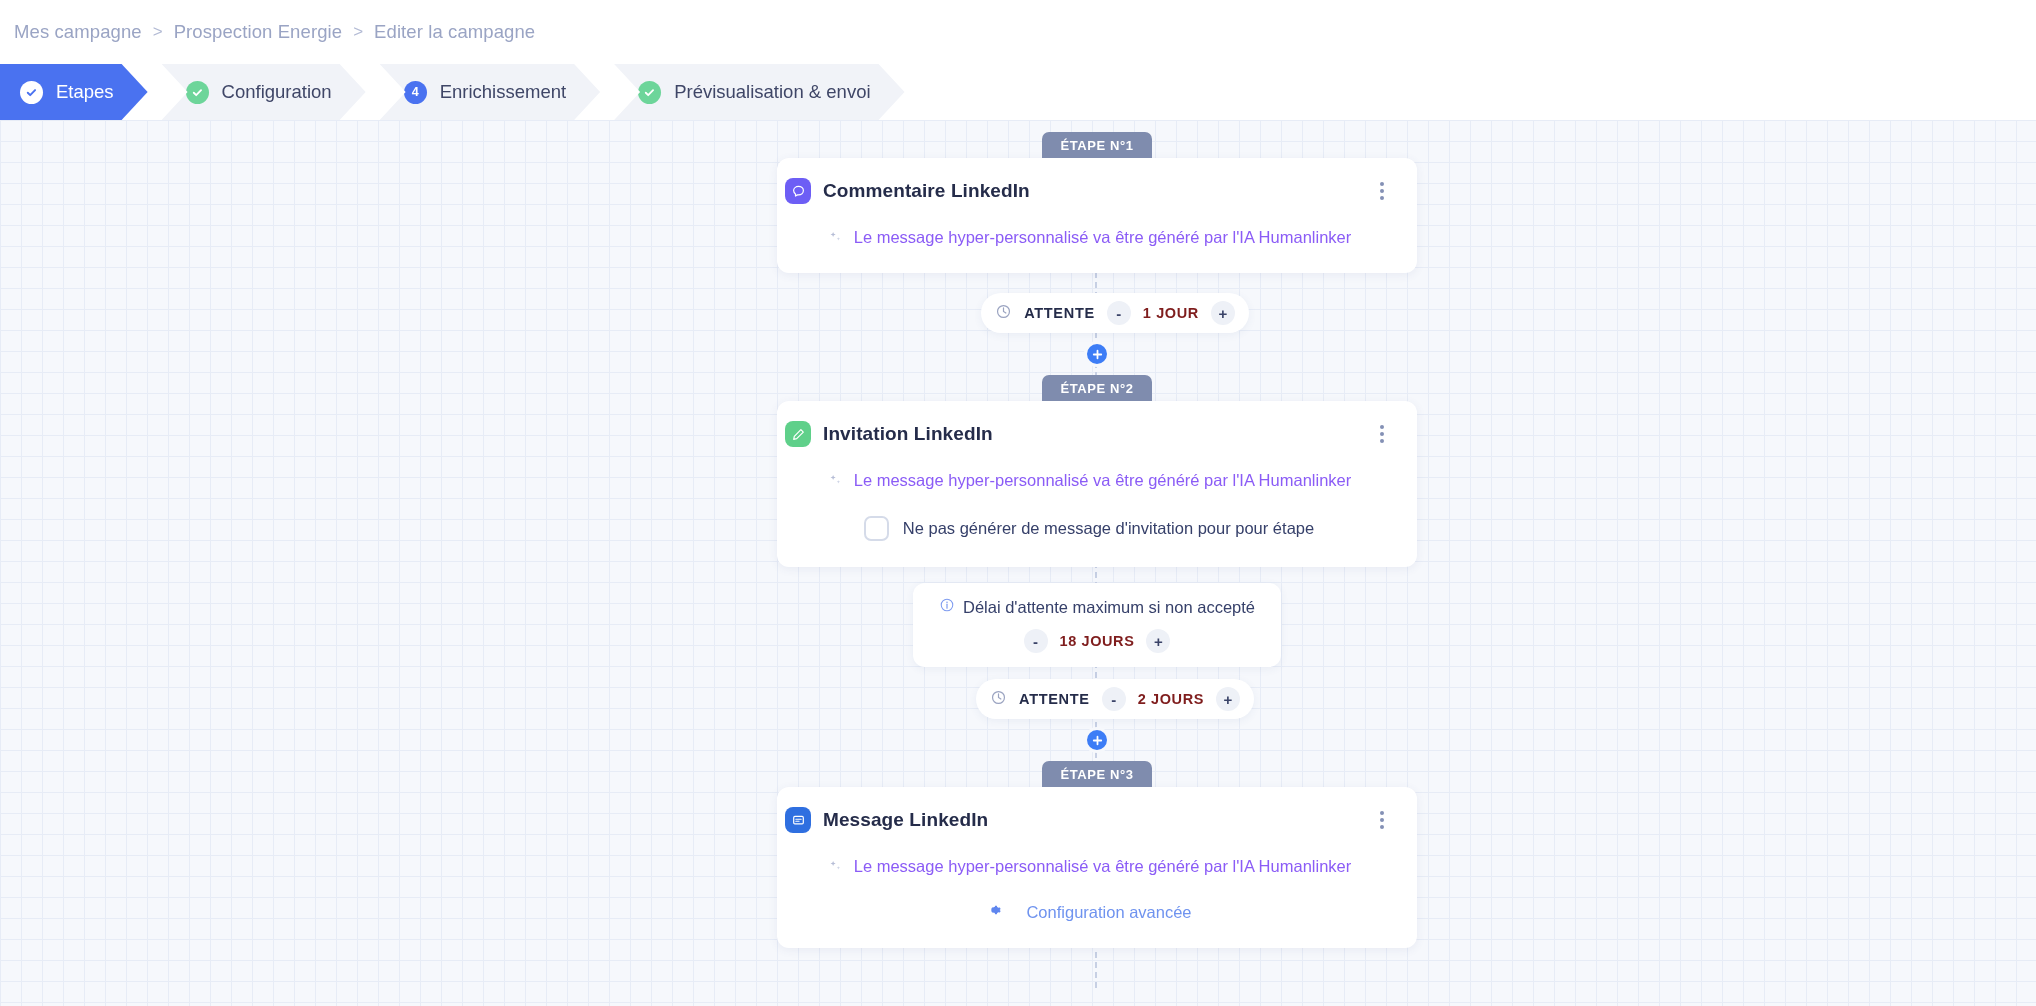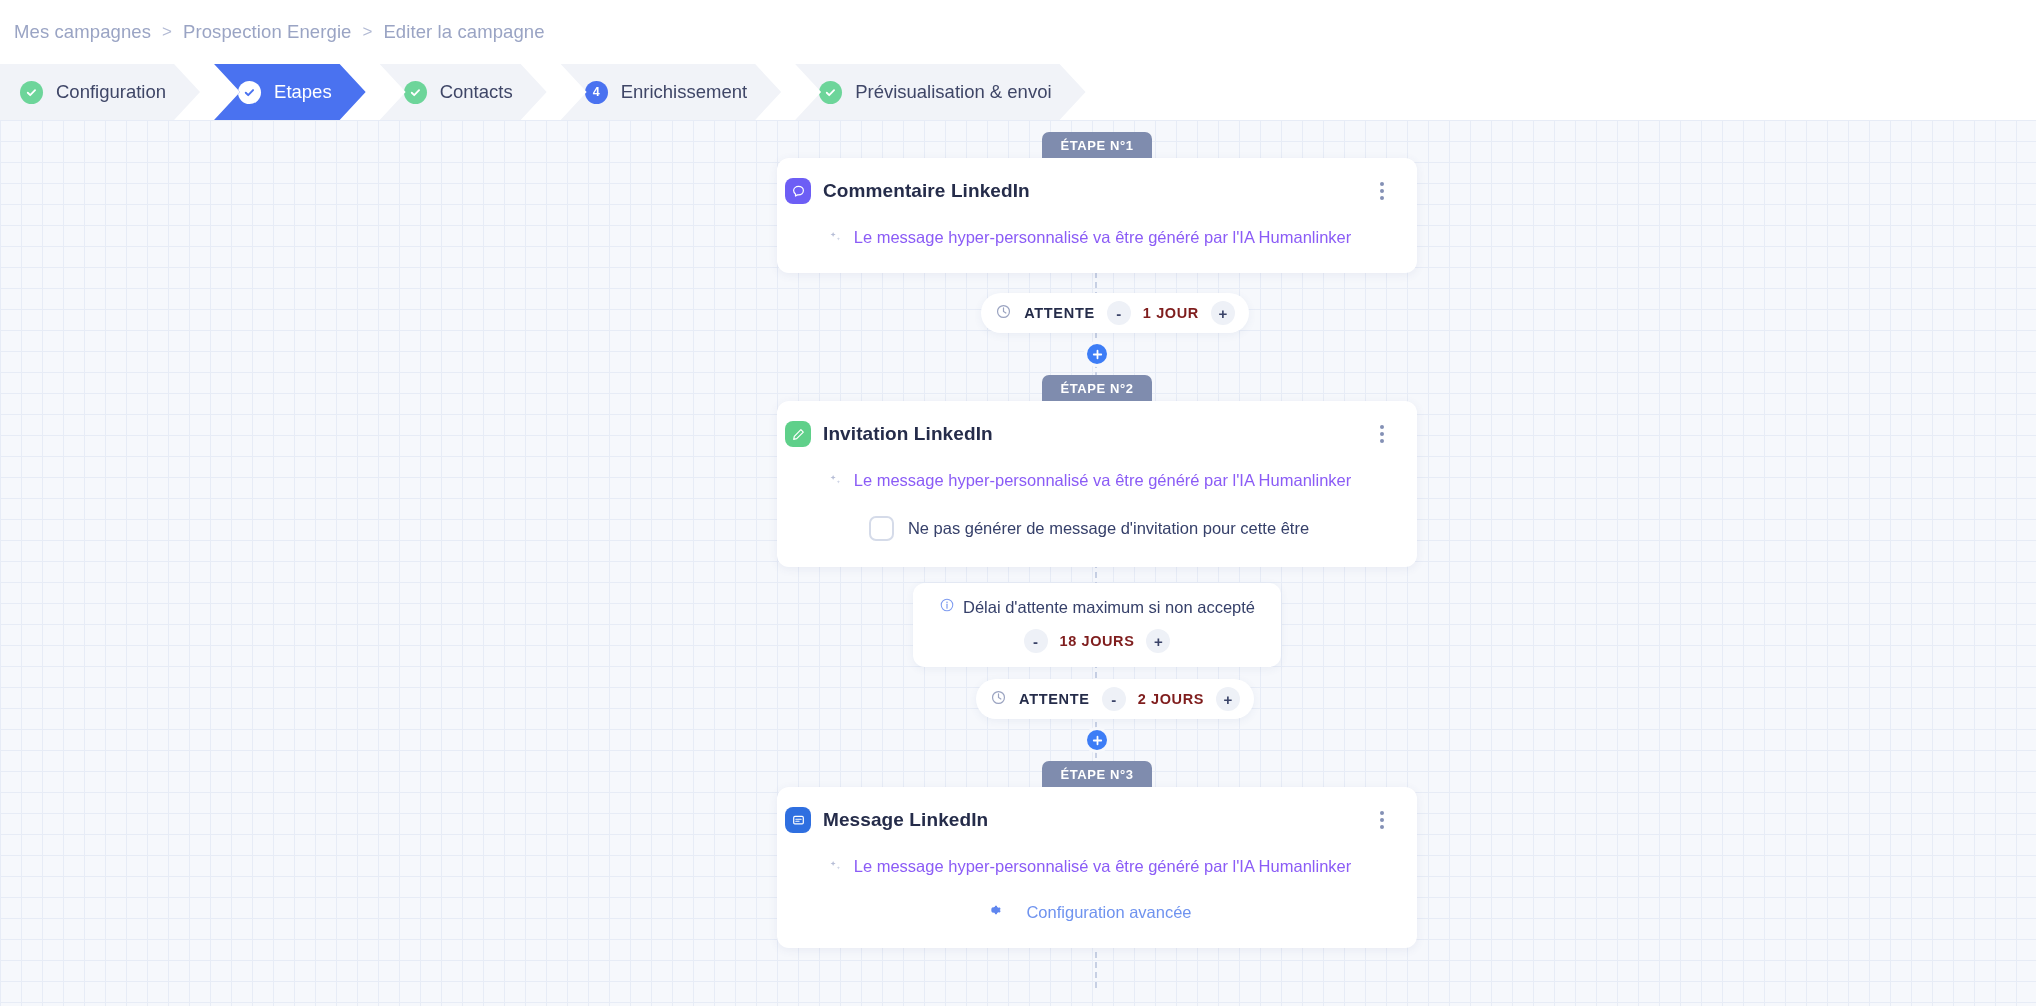--- a/index.html
+++ b/index.html
@@ -296,55 +296,47 @@
 
   .vgap-8  { height: 8px; }
   .vgap-12 { height: 12px; }
   .vgap-16 { height: 16px; }
   .vgap-20 { height: 20px; }
 </style>
 </head>
 <body>
 
 <div class="breadcrumb">
-  <span class="crumb">Mes campagnes</span>
+  <span class="crumb">Mes campagne</span>
   <span class="crumb-sep">&gt;</span>
   <span class="crumb">Prospection Energie</span>
   <span class="crumb-sep">&gt;</span>
   <span class="crumb">Editer la campagne</span>
 </div>
 
 <div class="stepper">
+
+  <div class="step active">
+    <span class="step-badge done-on-blue">
+      <svg width="13" height="13" viewBox="0 0 16 16">
+          <path d="M3.4 8.3l3 3 6-6.2" fill="none" stroke="#4a72f0" stroke-width="2.4" stroke-linecap="round" stroke-linejoin="round"></path>
+        </svg>
+    </span>
+    <span>Etapes</span>
+  </div>
 
   <div class="step">
     <span class="step-badge done">
       <svg width="13" height="13" viewBox="0 0 16 16">
           <path d="M3.4 8.3l3 3 6-6.2" fill="none" stroke="#ffffff" stroke-width="2.2" stroke-linecap="round" stroke-linejoin="round"></path>
         </svg>
     </span>
     <span>Configuration</span>
   </div>
 
-  <div class="step active">
-    <span class="step-badge done-on-blue">
-      <svg width="13" height="13" viewBox="0 0 16 16">
-          <path d="M3.4 8.3l3 3 6-6.2" fill="none" stroke="#4a72f0" stroke-width="2.4" stroke-linecap="round" stroke-linejoin="round"></path>
-        </svg>
-    </span>
-    <span>Etapes</span>
-  </div>
-
-  <div class="step">
-    <span class="step-badge done">
-      <svg width="13" height="13" viewBox="0 0 16 16">
-          <path d="M3.4 8.3l3 3 6-6.2" fill="none" stroke="#ffffff" stroke-width="2.2" stroke-linecap="round" stroke-linejoin="round"></path>
-        </svg>
-    </span>
-    <span>Contacts</span>
-  </div>
 
   <div class="step">
     <span class="step-badge num">4</span>
     <span>Enrichissement</span>
   </div>
 
   <div class="step">
     <span class="step-badge done">
       <svg width="13" height="13" viewBox="0 0 16 16">
           <path d="M3.4 8.3l3 3 6-6.2" fill="none" stroke="#ffffff" stroke-width="2.2" stroke-linecap="round" stroke-linejoin="round"></path>
@@ -436,21 +428,21 @@
         <span class="sparkle">
           <svg width="17" height="17" viewBox="0 0 20 20">
             <path d="M7.2 3.4l.85 2.2 2.2.85-2.2.85-.85 2.2-.85-2.2-2.2-.85 2.2-.85z" fill="#b6bdd6"></path>
             <path d="M13.4 9.6l.55 1.4 1.4.55-1.4.55-.55 1.4-.55-1.4-1.4-.55 1.4-.55z" fill="#cdd3e5"></path>
           </svg>
         </span>
         <span>Le message hyper-personnalisé va être généré par l'IA Humanlinker</span>
       </div>
       <div class="check-row">
         <span class="checkbox"></span>
-        <span class="check-label">Ne pas générer de message d'invitation pour cette être</span>
+        <span class="check-label">Ne pas générer de message d'invitation pour pour étape</span>
       </div>
     </div>
 
     <div class="vgap-16"></div>
 
     <div class="delay-wrap">
       <div class="delay-box">
         <div class="delay-title">
           <span>
             <svg width="16" height="16" viewBox="0 0 20 20">

